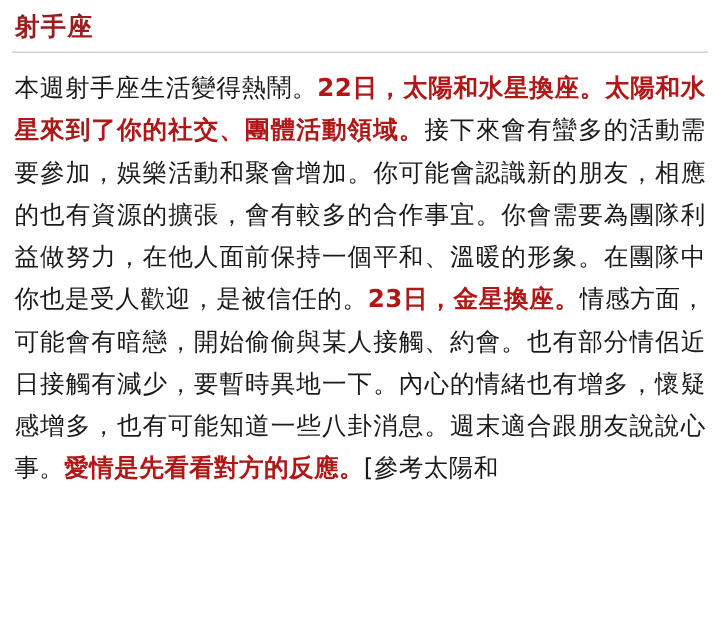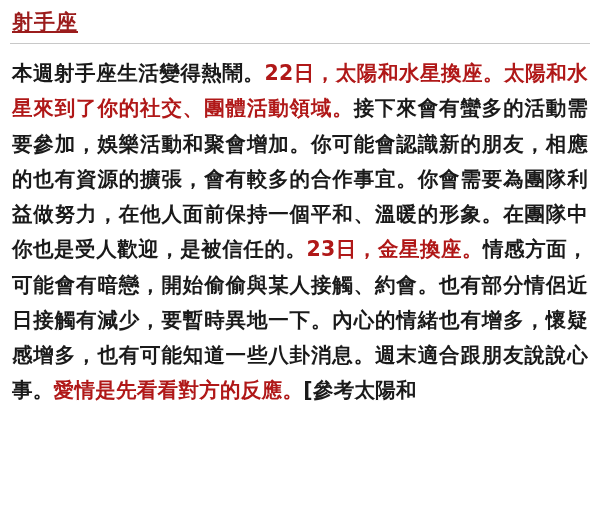--- a/index.html
+++ b/index.html
@@ -21,42 +21,41 @@
     box-sizing: border-box;
     padding: 0;
   }
   .heading {
     font-size: 21px;
     font-weight: bold;
     color: #9b1c1c;
     letter-spacing: 1px;
     padding: 10px 12px 8px 12px;
     line-height: 1.2;
-    text-decoration: underline;
   }
   .rule {
     height: 1px;
     background: #c8c8c8;
     margin: 0 10px 0 10px;
   }
   .article {
     padding: 12px 12px 0 12px;
     font-size: 20.5px;
     line-height: 1.72;
     color: #1a1a1a;
     text-align: justify;
     letter-spacing: 0.3px;
   }
   .article .hl {
     color: #b01818;
     font-weight: bold;
   }
   .article .plain {
     color: #1a1a1a;
-    font-weight: bold;
+    font-weight: normal;
   }
 </style>
 </head>
 <body>
 
 <div class="page">
 
   <div class="heading">射手座</div>
 
   <div class="rule"></div>

